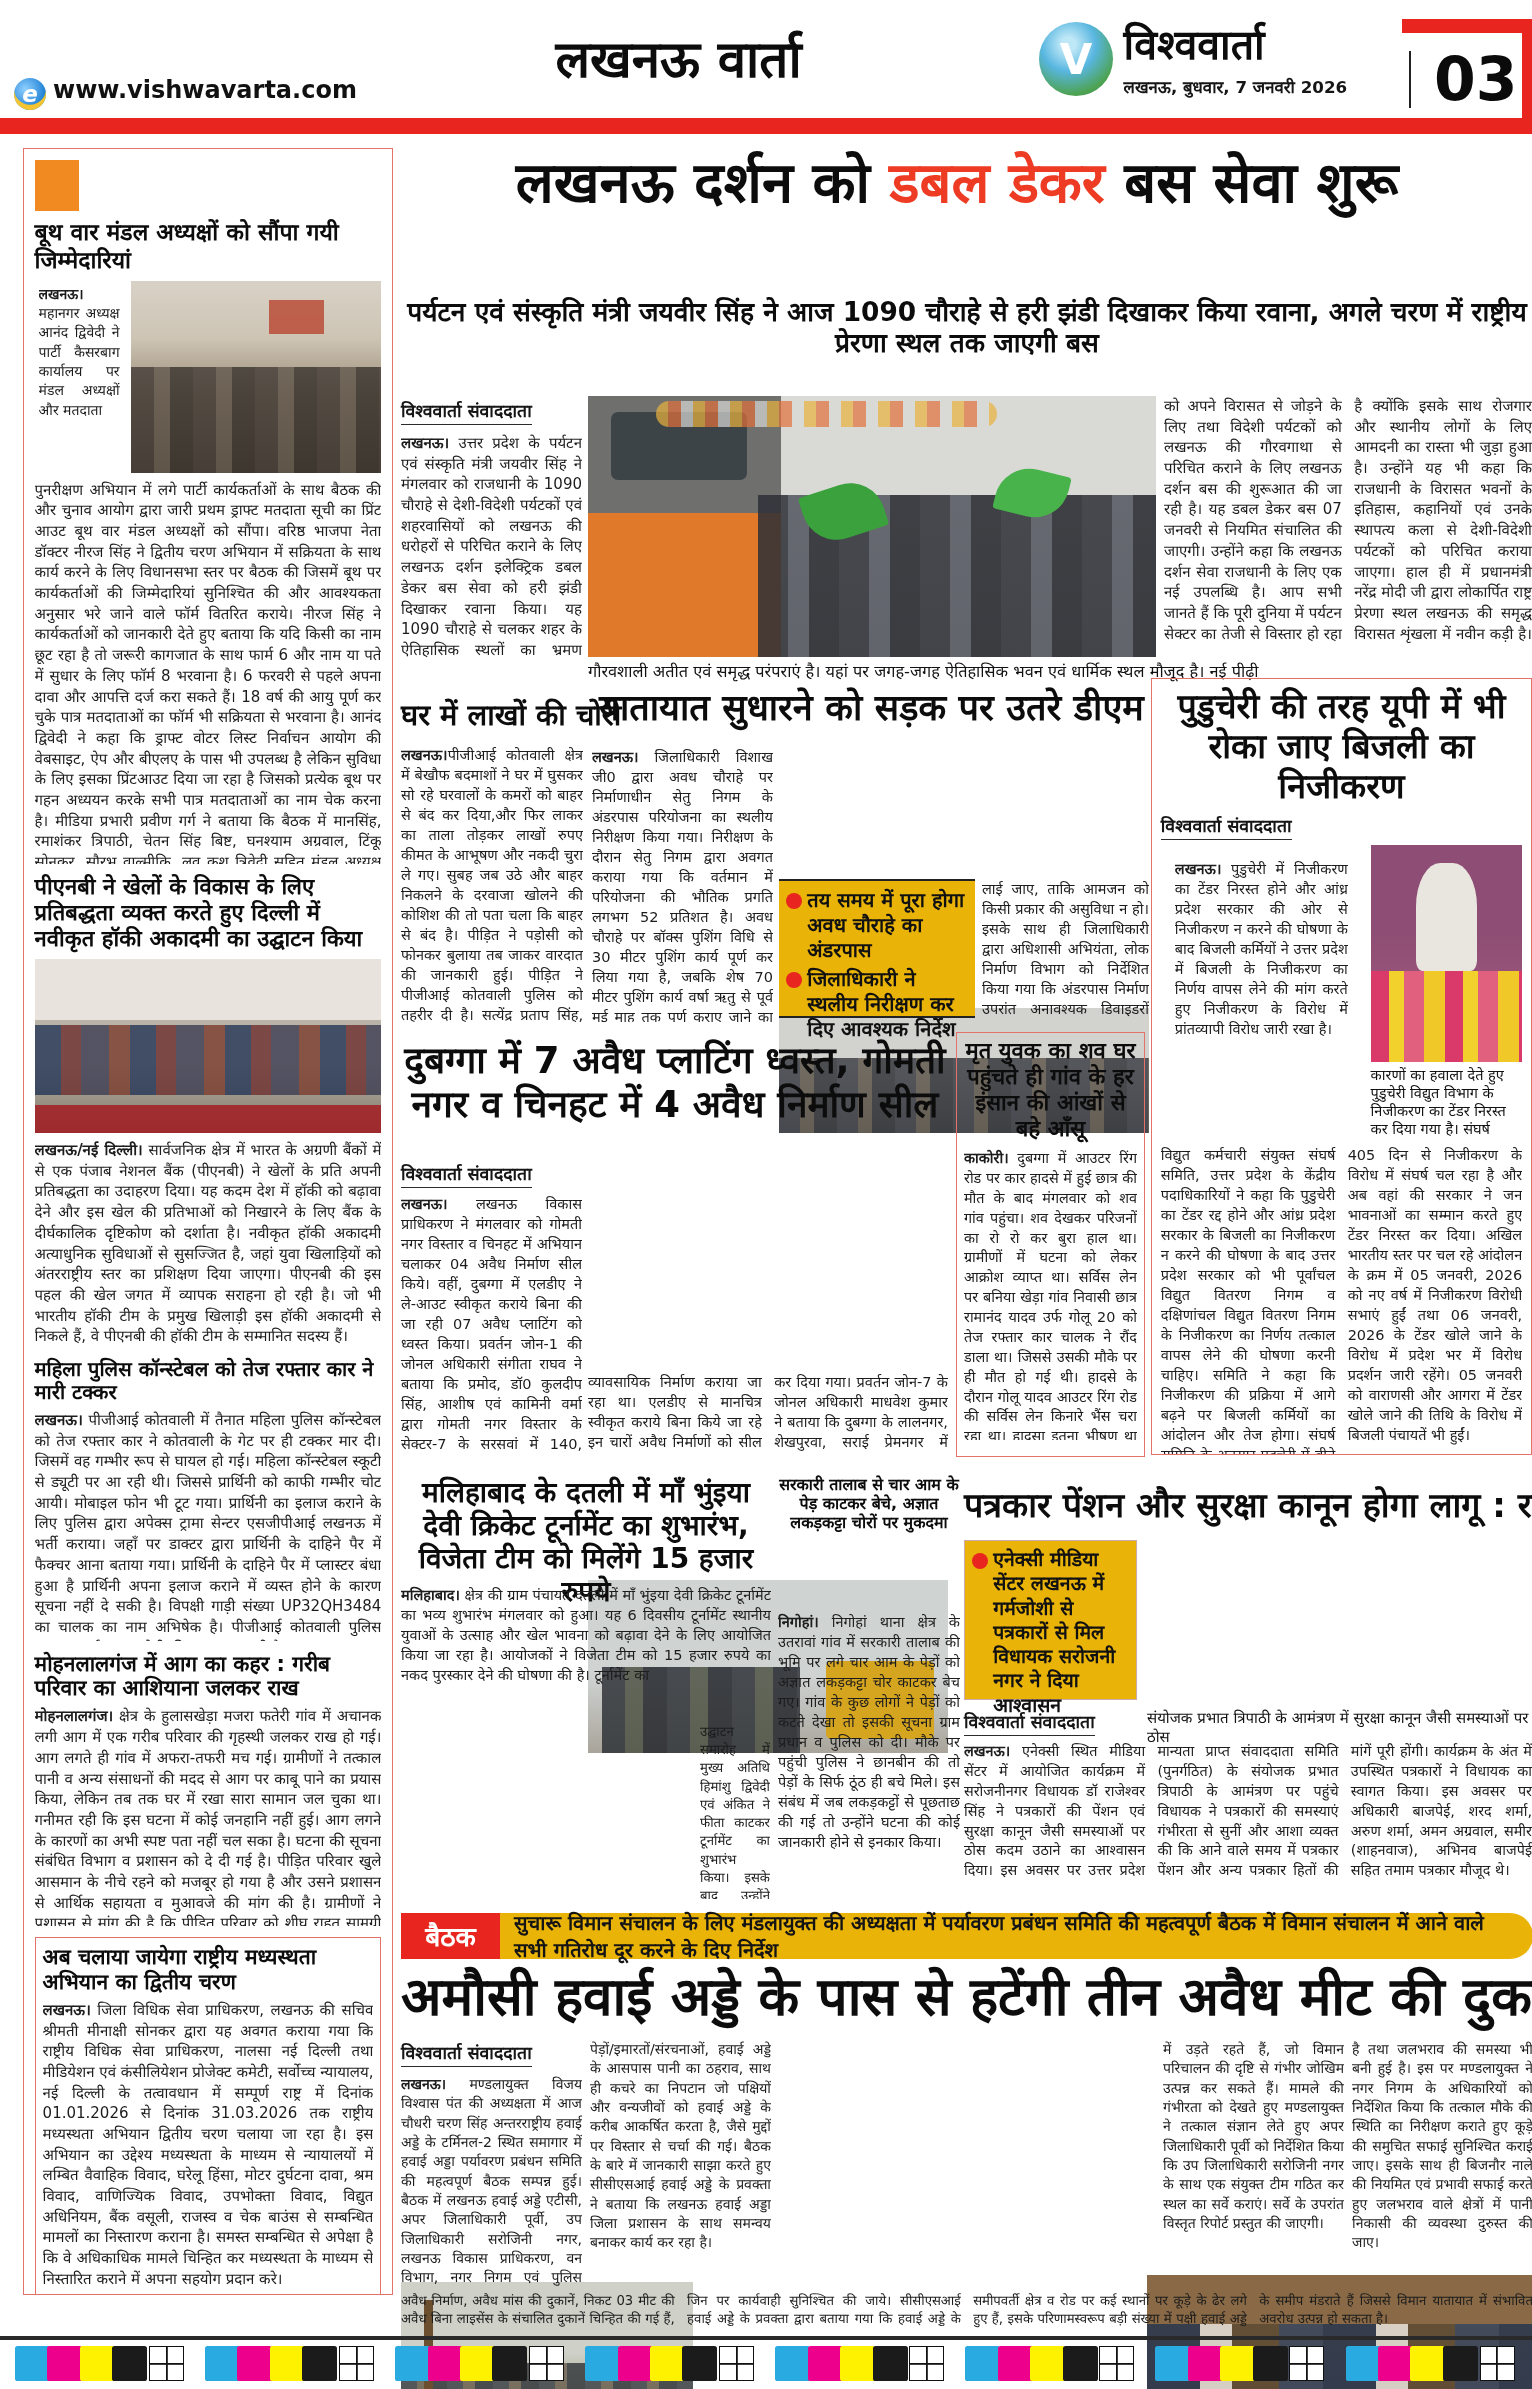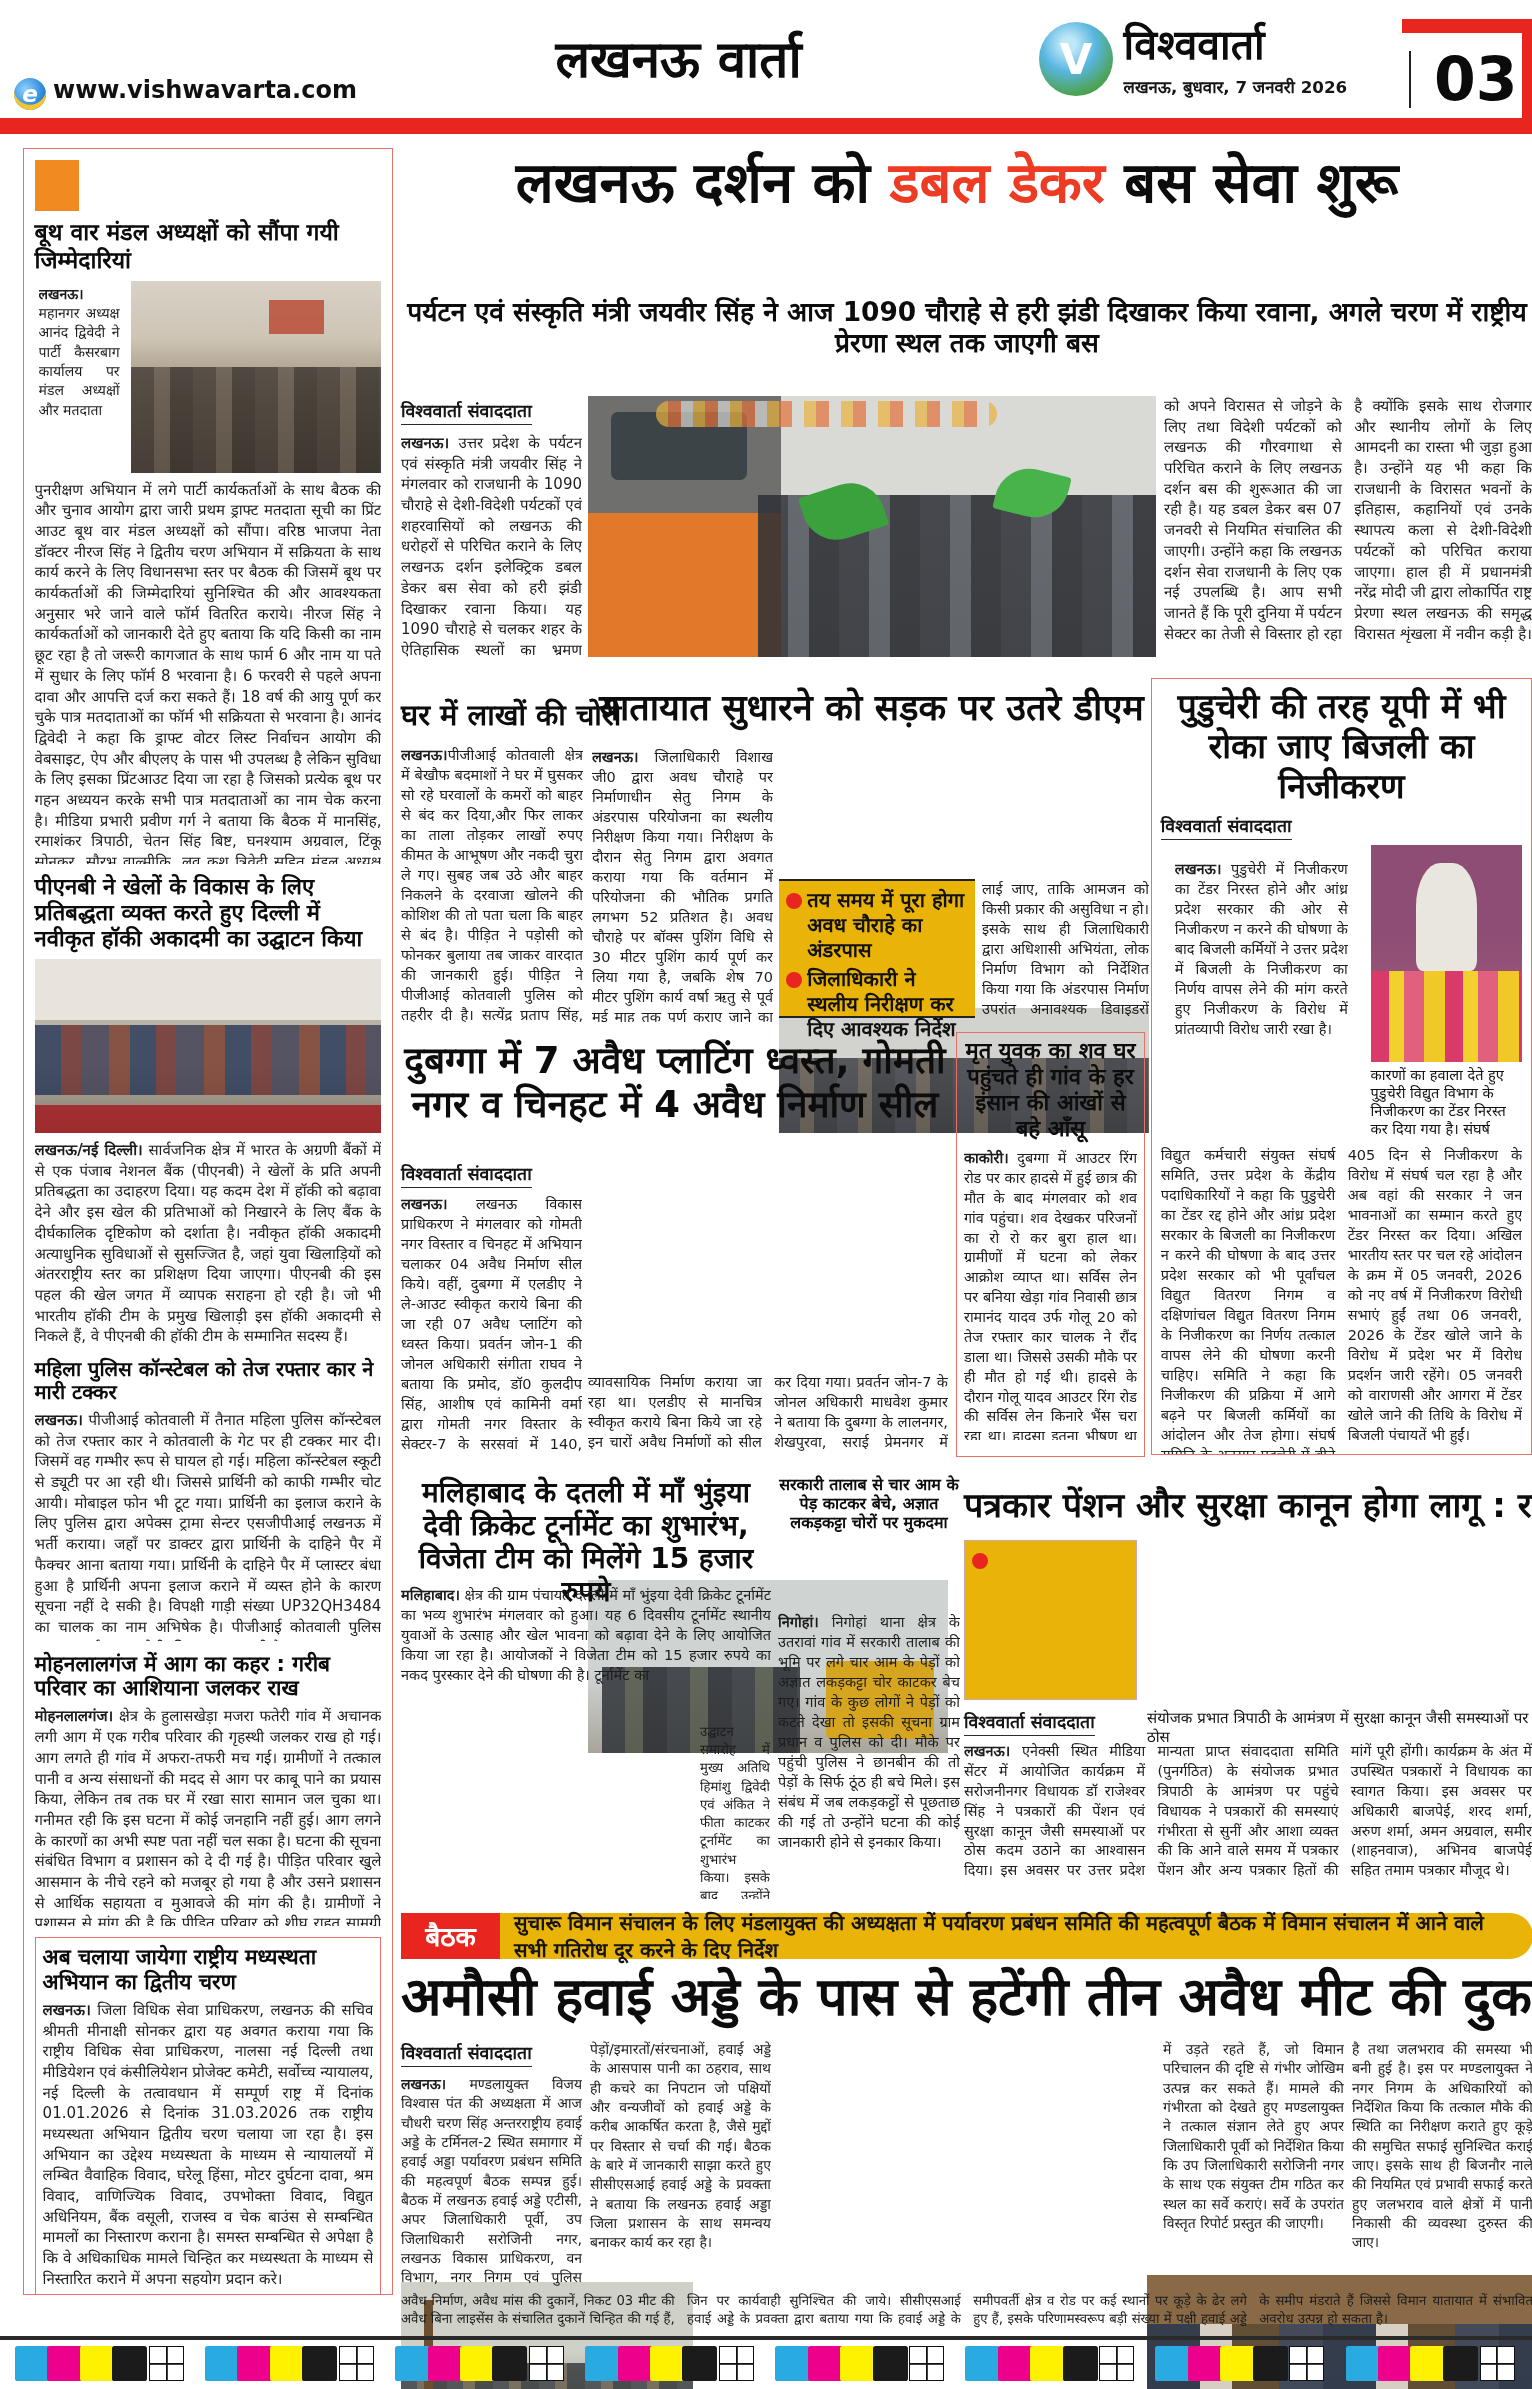--- a/index.html
+++ b/index.html
@@ -114,20 +114,21 @@
   <p class="abs body" style="left:401px;top:433px;width:181px;height:225px;margin:0;"><b class="dl">लखनऊ।</b> <span>उत्तर प्रदेश के पर्यटन एवं संस्कृति मंत्री जयवीर सिंह ने मंगलवार को राजधानी के 1090 चौराहे से देशी-विदेशी पर्यटकों एवं शहरवासियों को लखनऊ की धरोहरों से परिचित कराने के लिए लखनऊ दर्शन इलेक्ट्रिक डबल डेकर बस सेवा को हरी झंडी दिखाकर रवाना किया। यह 1090 चौराहे से चलकर शहर के ऐतिहासिक स्थलों का भ्रमण कराकर वापस पहुंचेगी। इस बस में सुगम जलपान की व्यवस्था होगी। साथ ही उसे तुलसी का पौधा प्रदान किया जाएगा। उन्होंने कहा कि लखनऊ दर्शन बस में प्रशिक्षित गाइड भी होंगे, जो विभिन्न स्थानों के इतिहास के बारे में बताएंगे। इस अवसर पर अपने संबोधन में पर्यटन मंत्री ने कहा कि लखनऊ का</span></p>
 
   <div class="abs ph" style="left:588px;top:396px;width:568px;height:261px;background:linear-gradient(180deg,#d9d9d6 0 40%,#bdbcb8 100%);">
     <div class="lay" style="left:0;top:0;width:34%;height:100%;background:linear-gradient(180deg,#6f6f6e 0 45%,#e07a2a 45% 100%);"></div>
     <div class="lay" style="left:4%;top:6%;width:24%;height:26%;background:#3d4448;border-radius:7px;"></div>
     <div class="lay" style="left:30%;bottom:0;width:70%;height:62%;background:repeating-linear-gradient(90deg,#2c2f36 0 30px,#51555e 30px 51px,#23252b 51px 81px);opacity:.85;"></div>
     <div class="lay" style="left:38%;top:34%;width:79px;height:53px;background:#3aa13c;transform:rotate(-18deg);border-radius:3.5px 35px 3.5px 35px;"></div>
     <div class="lay" style="left:72%;top:28%;width:70px;height:48px;background:#49b34b;transform:rotate(14deg);border-radius:35px 3.5px 35px 3.5px;"></div>
     <div class="lay" style="left:12%;top:2%;width:60%;height:10%;background:repeating-linear-gradient(90deg,#e9b23d 0 12.3px,#e2703a 12.3px 25px,#d9d9d6 25px 37px);opacity:.7;border-radius:17.6px;"></div>
   </div>
+  <div class="abs caption" style="left:588px;top:662px;width:944px;">गौरवशाली अतीत एवं समृद्ध परंपराएं है।   यहां पर जगह-जगह ऐतिहासिक भवन   एवं धार्मिक स्थल मौजूद है। नई पीढ़ी</div>
 
   <div class="abs body cols2" style="left:1164px;top:396px;width:368px;height:261px;">को अपने विरासत से जोड़ने के लिए तथा विदेशी पर्यटकों को लखनऊ की गौरवगाथा से परिचित कराने के लिए लखनऊ दर्शन बस की शुरूआत की जा रही है। यह डबल डेकर बस 07 जनवरी से नियमित संचालित की जाएगी। उन्होंने कहा कि लखनऊ दर्शन सेवा राजधानी के लिए एक नई उपलब्धि है। आप सभी जानते हैं कि पूरी दुनिया में पर्यटन सेक्टर का तेजी से विस्तार हो रहा है क्योंकि इसके साथ रोजगार और स्थानीय लोगों के लिए आमदनी का रास्ता भी जुड़ा हुआ है। उन्होंने यह भी कहा कि राजधानी के विरासत भवनों के इतिहास, कहानियों एवं उनके स्थापत्य कला से देशी-विदेशी पर्यटकों को परिचित कराया जाएगा। हाल ही में प्रधानमंत्री नरेंद्र मोदी जी द्वारा लोकार्पित राष्ट्र प्रेरणा स्थल लखनऊ की समृद्ध विरासत शृंखला में नवीन कड़ी है। उन्होंने कहा कि पर्यटकों की बढ़ती संख्या को देखते हुए आने वाले दिनों में बसों की संख्या बढ़ाई जा सकती है। मंत्री जयवीर सिंह ने लखनऊ दर्शन इलेक्ट्रिक डबल डेकर बस सेवा की सफल शुरुआत के लिए महानिदेशक पर्यटन राजेश कुमार द्वितीय, यूपीएसटीडीसी के एमडी आशीष कुमार एवं पर्यटन विभाग के अधिकारियों की सराहना और भविष्य के लिए शुभकामनाएं दी। साथ ही, इस ऐतिहासिक पहल को जन-जन तक पहुंचाने में सहयोग देने वाले मीडिया बंधुओं के प्रति विशेष आभार व्यक्त किया। आप यह भी जानते हैं कि नवाबों के शहर की अपनी तवारीख़ और तहजीब है, इस शहर के कण-कण में विरासत बसती है।</div>
 
   <div class="abs hl" style="left:401px;top:698px;width:207px;font-size:29px;white-space:nowrap;">घर में लाखों की चोरी</div>
   <p class="abs body" style="left:401px;top:745px;width:182px;height:278px;margin:0;font-size:14.5px;"><b class="dl">लखनऊ।</b><span>पीजीआई कोतवाली क्षेत्र में बेखौफ बदमाशों ने घर में घुसकर सो रहे घरवालों के कमरों को बाहर से बंद कर दिया,और फिर लाकर का ताला तोड़कर लाखों रुपए कीमत के आभूषण और नकदी चुरा ले गए। सुबह जब उठे और बाहर निकलने के दरवाजा खोलने की कोशिश की तो पता चला कि बाहर से बंद है। पीड़ित ने पड़ोसी को फोनकर बुलाया तब जाकर वारदात की जानकारी हुई। पीड़ित ने पीजीआई कोतवाली पुलिस को तहरीर दी है। सत्येंद्र प्रताप सिंह, मकान नंबर 591/574 उतरेटिया बाजार, पीजीआई, लखनऊ में परिवार संग रहते हैं। उन्होंने बताया कि वह सोमवार को परिवार संग घर में भोजन कर सो गए थे। सुबह जब उठे तो बाहर नहीं निकल सके, कमरे का दरवाजा बाहर से बंद था, उन्होंने पड़ोसी को फोनकर घर बुलाया तब जाकर बाहर निकले।</span></p>
 
   <div class="abs hl" style="left:599px;top:687px;width:550px;font-size:36px;white-space:nowrap;">यातायात सुधारने को सड़क पर उतरे डीएम</div>
   <p class="abs body" style="left:592px;top:747px;width:181px;height:275px;margin:0;font-size:14.5px;"><b class="dl">लखनऊ।</b> <span>जिलाधिकारी विशाख जी0 द्वारा अवध चौराहे पर निर्माणाधीन सेतु निगम के अंडरपास परियोजना का स्थलीय निरीक्षण किया गया। निरीक्षण के दौरान सेतु निगम द्वारा अवगत कराया गया कि वर्तमान में परियोजना की भौतिक प्रगति लगभग 52 प्रतिशत है। अवध चौराहे पर बॉक्स पुशिंग विधि से 30 मीटर पुशिंग कार्य पूर्ण कर लिया गया है, जबकि शेष 70 मीटर पुशिंग कार्य वर्षा ऋतु से पूर्व मई माह तक पूर्ण कराए जाने का लक्ष्य निर्धारित है। इसके अतिरिक्त वीआईपी रोड की दिशा में पाइलिंग के माध्यम से रैम्प निर्माण का कार्य प्रारंभ कर दिया गया है। परियोजना को दिसंबर 2026 तक पूर्ण किए जाने का लक्ष्य रखा गया है। निरीक्षण के दौरान</span></p>
   <div class="abs ph" style="left:779px;top:747px;width:370px;height:125px;background:linear-gradient(180deg,#d2d2cf 0 45%,#8e8d89 100%);">
     <div class="lay" style="left:0;bottom:0;width:100%;height:60%;background:repeating-linear-gradient(90deg,#35383f 0 21px,#5a5247 21px 35px,#2a2c31 35px 58px);opacity:.8;"></div>
@@ -182,20 +183,21 @@
   </div>
   <p class="abs body" style="left:700px;top:1723px;width:70px;height:176px;margin:0;font-size:13.2px;">उद्घाटन समारोह में मुख्य अतिथि हिमांशु द्विवेदी एवं अंकित ने फीता काटकर टूर्नामेंट का शुभारंभ किया। इसके बाद उन्होंने सभी खिलाड़ियों से परिचय प्राप्त किया। टूर्नामेंट में दूर-दराज के गांवों की टीमें हिस्सा ले रही हैं, जिससे युवा खिलाड़ियों को अपने खेल का प्रदर्शन करने का मौका मिलेगा। टूर्नामेंट के विजेताओं को पुरस्कृत किया जाएगा। स्थानीय लोगों ने इस आयोजन की सराहना की है और बड़ी संख्या में आसपास के गांवों से दर्शकों के पहुंचने की उम्मीद जतायी है।</p>
 
   <div class="abs hl center" style="left:778px;top:1476px;width:182px;font-size:16px;">सरकारी तालाब से चार आम के पेड़ काटकर बेचे, अज्ञात लकड़कट्टा चोरों पर मुकदमा</div>
   <p class="abs body" style="left:778px;top:1612px;width:182px;height:287px;margin:0;font-size:14.5px;"><b class="dl">निगोहां।</b> <span>निगोहां थाना क्षेत्र के उतरावां गांव में सरकारी तालाब की भूमि पर लगे चार आम के पेड़ों को अज्ञात लकड़कट्टा चोर काटकर बेच गए। गांव के कुछ लोगों ने पेड़ों को कटते देखा तो इसकी सूचना ग्राम प्रधान व पुलिस को दी। मौके पर पहुंची पुलिस ने छानबीन की तो पेड़ों के सिर्फ ठूंठ ही बचे मिले। इस संबंध में जब लकड़कट्टों से पूछताछ की गई तो उन्होंने घटना की कोई जानकारी होने से इनकार किया।</span></p>
 
   <div class="abs hl" style="left:964px;top:1485px;width:568px;font-size:34px;white-space:nowrap;">पत्रकार पेंशन और सुरक्षा कानून होगा लागू : राजेश्वर सिंह</div>
   <div class="abs cream" style="left:964px;top:1540px;width:173px;height:160px;border:0.9px solid #caa;padding:7px;box-sizing:border-box;">
     <div class="boxline" style="font-size:19.4px;">
         <span class="dot"></span>
+        <span>एनेक्सी मीडिया सेंटर लखनऊ में गर्मजोशी से पत्रकारों से मिल विधायक सरोजनी नगर ने दिया आश्वासन</span>
       </div>
   </div>
   <div class="abs ph" style="left:1147px;top:1540px;width:386px;height:162px;background:linear-gradient(180deg,#8a6a46 0 30%,#6e5336 100%);">
     <div class="lay" style="left:0;bottom:0;width:100%;height:70%;background:repeating-linear-gradient(90deg,#27364f 0 53px,#e6e2da 53px 85px,#5c4a33 85px 132px,#37465f 132px 176px);opacity:.85;"></div>
     <div class="lay" style="left:55%;top:45%;width:12%;height:20%;background:#cf3544;border-radius:50%;"></div>
   </div>
   <div class="abs" style="left:964px;top:1709px;"><span class="byline">विश्ववार्ता संवाददाता</span></div>
   <div class="abs caption" style="left:1147px;top:1709px;width:386px;font-size:15px;">संयोजक  प्रभात त्रिपाठी के आमंत्रण में  सुरक्षा कानून जैसी समस्याओं पर ठोस</div>
   <p class="abs body cols3" style="left:964px;top:1742px;width:568px;height:157px;margin:0;font-size:14.4px;"><b class="dl">लखनऊ।</b> <span>एनेक्सी स्थित मीडिया सेंटर में आयोजित कार्यक्रम में सरोजनीनगर विधायक डॉ राजेश्वर सिंह ने पत्रकारों की पेंशन एवं सुरक्षा कानून जैसी समस्याओं पर ठोस कदम उठाने का आश्वासन दिया। इस अवसर पर उत्तर प्रदेश मान्यता प्राप्त संवाददाता समिति (पुनर्गठित) के संयोजक प्रभात त्रिपाठी के आमंत्रण पर पहुंचे विधायक ने पत्रकारों की समस्याएं गंभीरता से सुनीं और आशा व्यक्त की कि आने वाले समय में पत्रकार पेंशन और अन्य पत्रकार हितों की मांगें पूरी होंगी। कार्यक्रम के अंत में उपस्थित पत्रकारों ने विधायक का स्वागत किया। इस अवसर पर अधिकारी बाजपेई, शरद शर्मा, अरुण शर्मा, अमन अग्रवाल, समीर (शाहनवाज), अभिनव बाजपेई सहित तमाम पत्रकार मौजूद थे।</span></p>
 

